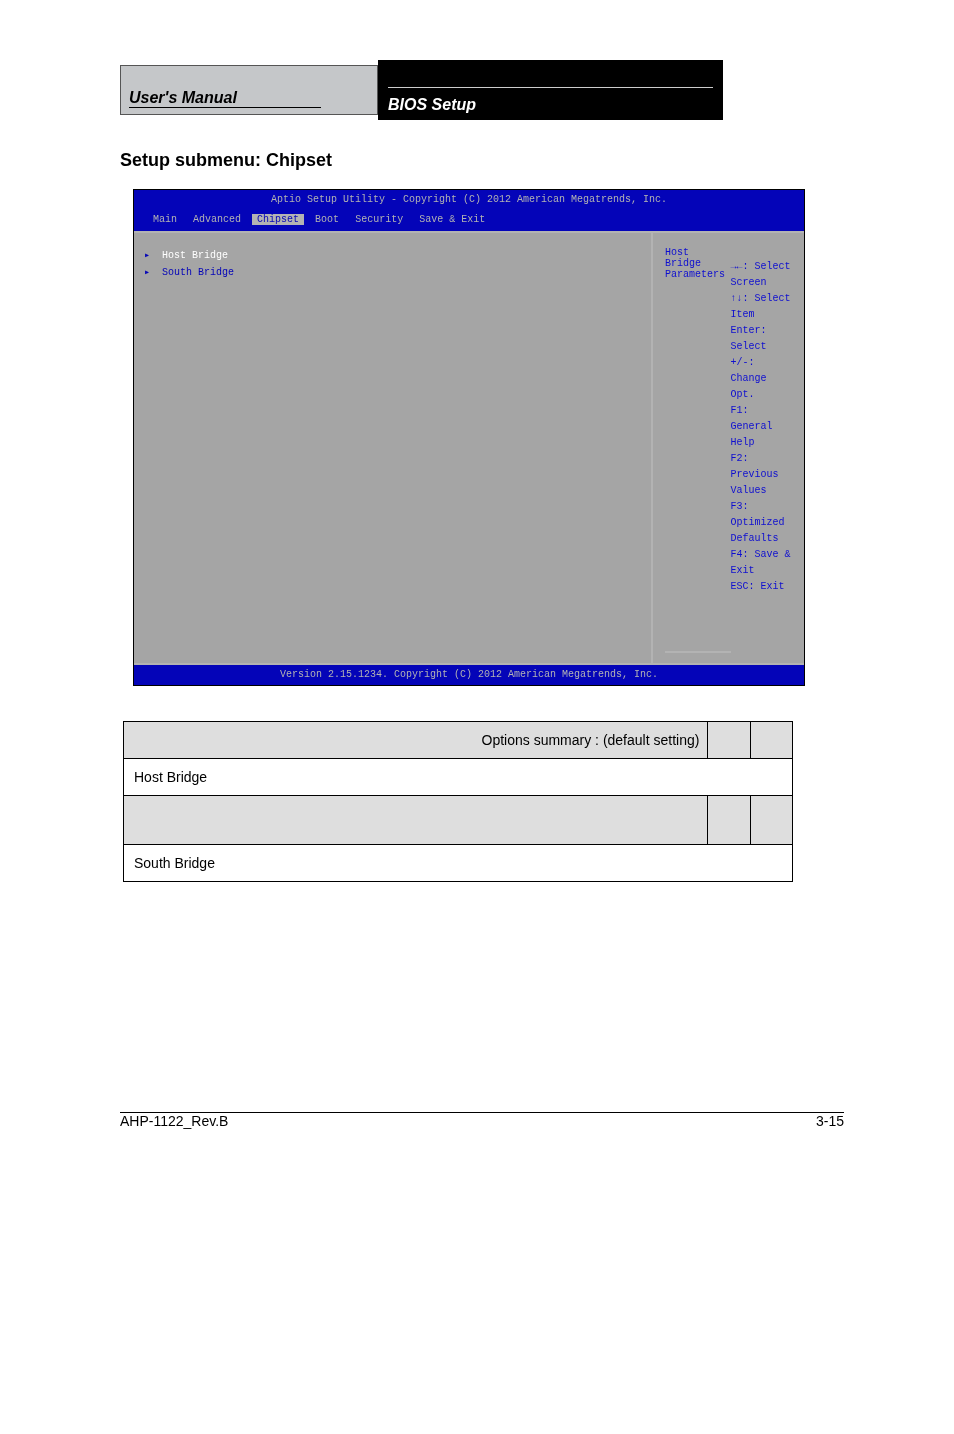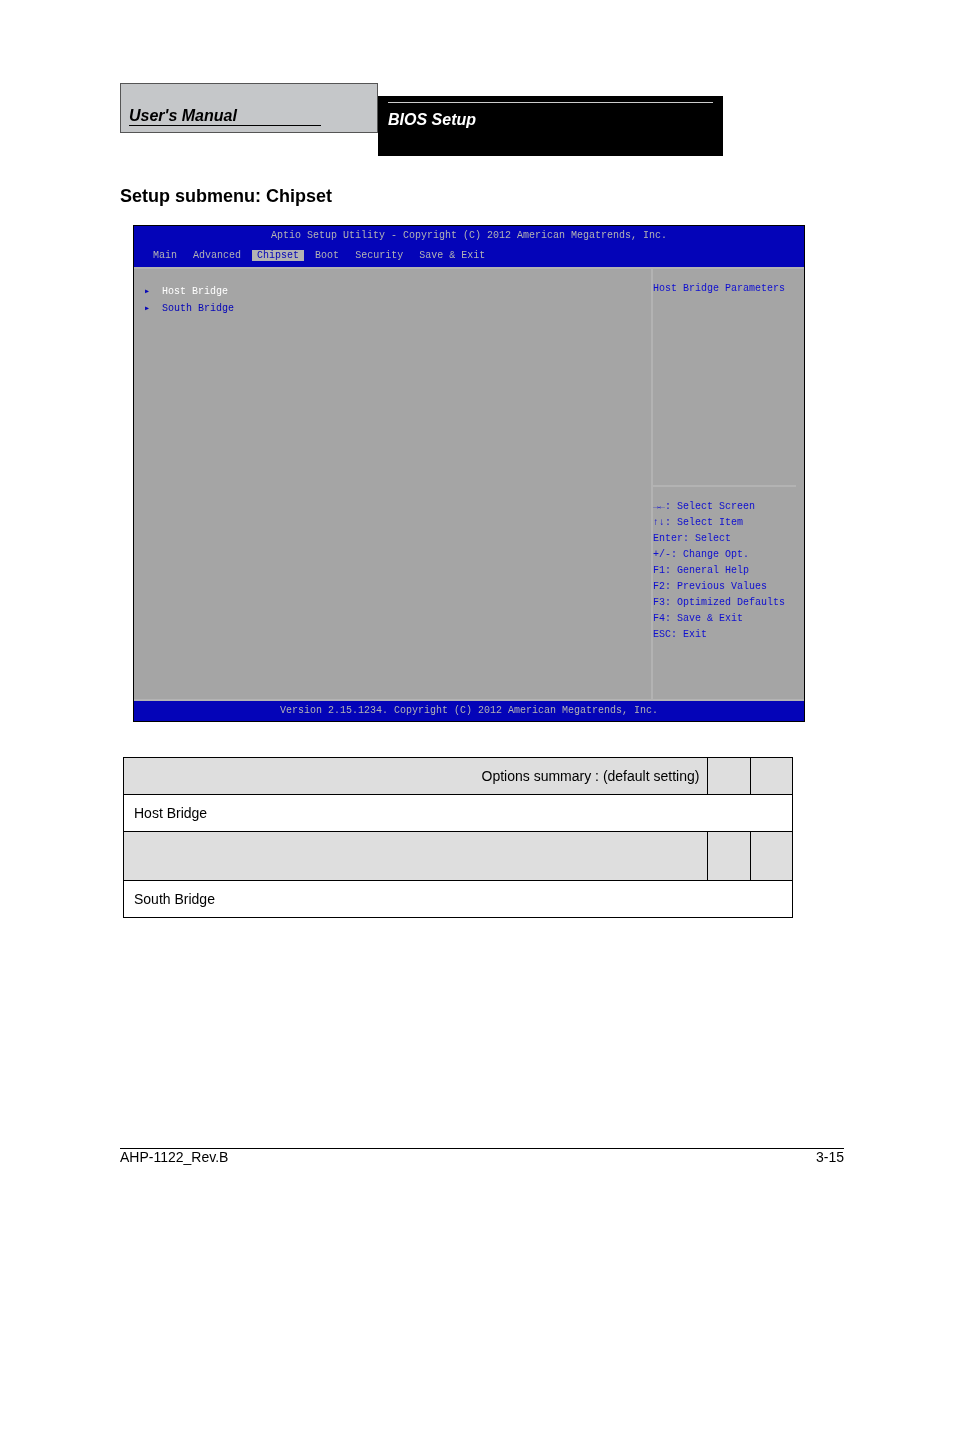--- a/index.html
+++ b/index.html
@@ -36,24 +36,23 @@
       border-bottom: 1px solid #000;
       width: 80%;
     }
     .header-tab-right {
       background: #000000;
       color: #ffffff;
       width: 345px;
       height: 60px;
       margin-left: 0;
       display: flex;
-      align-items: flex-start;
+      align-items: flex-end;
       padding: 6px 10px;
       box-sizing: border-box;
-      margin-top: 36px;
     }
     .header-tab-right .tab-title-r {
       font-size: 16px;
       font-weight: bold;
       font-style: italic;
       border-top: 1px solid #ccc;
       width: 100%;
       padding-top: 8px;
       color: #fff;
     }
@@ -106,23 +105,23 @@
     .bios-item .white { color: #ffffff; }
     .bios-item .tri {
       display: inline-block;
       width: 12px;
       color: #0404b8;
     }
     .bios-item.selected .txt { color: #ffffff; }
     .bios-right {
       flex: 1;
       display: flex;
-      flex-direction: column;
+      flex-direction: row;
       background: #a5a5a5;
-      padding: 14px 8px 10px 0;
+      padding: 14px 8px 10px 12px;
     }
     .bios-help-top {
       color: #0e0ed0;
       min-height: 190px;
       border-bottom: 2px solid #b3b3b3;
       padding-bottom: 12px;
     }
     .bios-help-bottom {
       color: #0e0ed0;
       padding-top: 12px;

